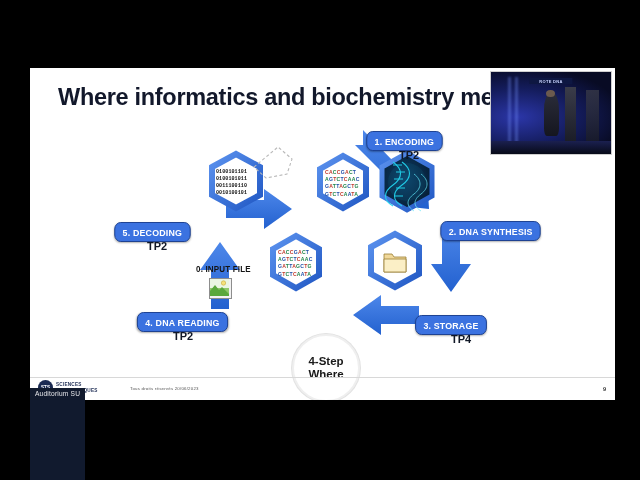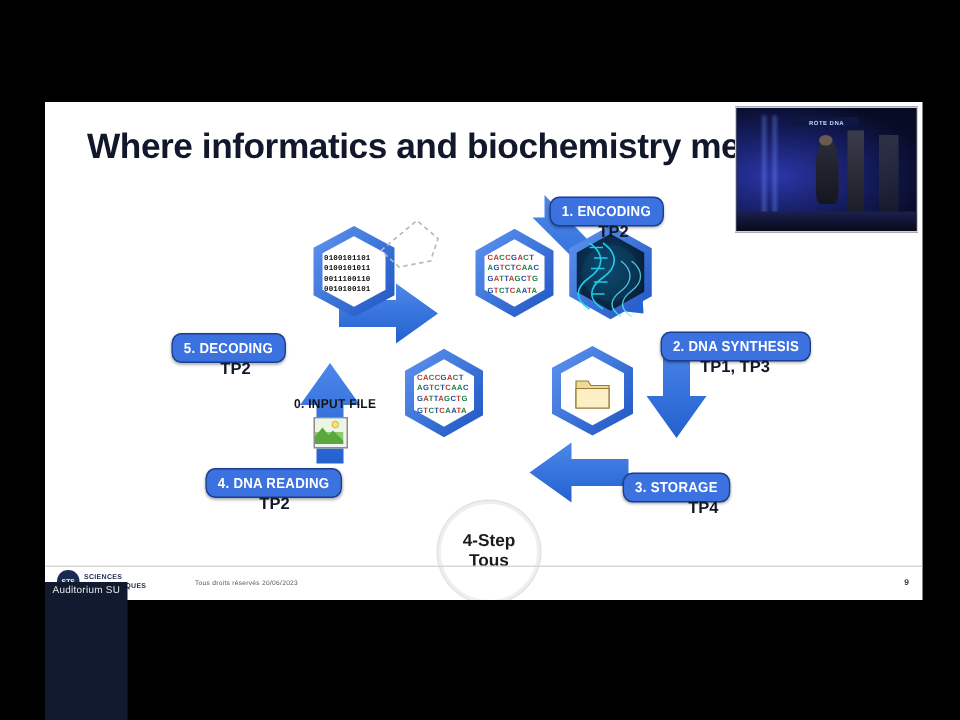--- a/index.html
+++ b/index.html
@@ -232,41 +232,40 @@
 
       <div class="hex-text b-bin" style="left:186px;top:57px;">
         <div>0100101101</div>
         <div>0100101011</div>
         <div>0011100110</div>
         <div>0010100101</div>
       </div>
 
       <div id="center-circle">
         <span>4-Step</span>
-        <span>Tous</span>
+        <span>Where</span>
       </div>
 
       <div id="input-label">0. INPUT FILE</div>
       <div id="input-icon">
         <svg width="19" height="17" viewBox="0 0 19 17">
           <rect x="0" y="0" width="19" height="17" fill="#eaf6e2"></rect>
           <rect x="0" y="9" width="19" height="8" fill="#8fc96a"></rect>
           <path d="M0 12 L5 6 L9 11 L12 8 L19 15 L19 17 L0 17 Z" fill="#5aa83c"></path>
           <circle cx="13.5" cy="4" r="2.2" fill="#f5e27a" stroke="#c9a93a" stroke-width=".6"></circle>
         </svg>
       </div>
 
       <div class="pill" style="left:333px;top:19px;">1. ENCODING</div>
       <div class="tp" style="left:333px;top:37px;width:92px;">TP2</div>
 
       <div class="pill" style="left:406px;top:109px;">2. DNA SYNTHESIS</div>
-      <div class="tp" style="left:406px;top:127px;width:108px;">TP1, TP3</div>
 
       <div class="pill" style="left:382px;top:203px;">3. STORAGE</div>
-      <div class="tp" style="left:367px;top:221px;width:82px;text-align:right;">TP4</div>
+      <div class="tp" style="left:390px;top:221px;width:82px;">TP4</div>
 
       <div class="pill" style="left:103px;top:200px;">4. DNA READING</div>
       <div class="tp" style="left:103px;top:218px;width:100px;">TP2</div>
 
       <div class="pill" style="left:81px;top:110px;">5. DECODING</div>
       <div class="tp" style="left:81px;top:128px;width:92px;">TP2</div>
 
     </div>
 
     <div id="footer-line"></div>

